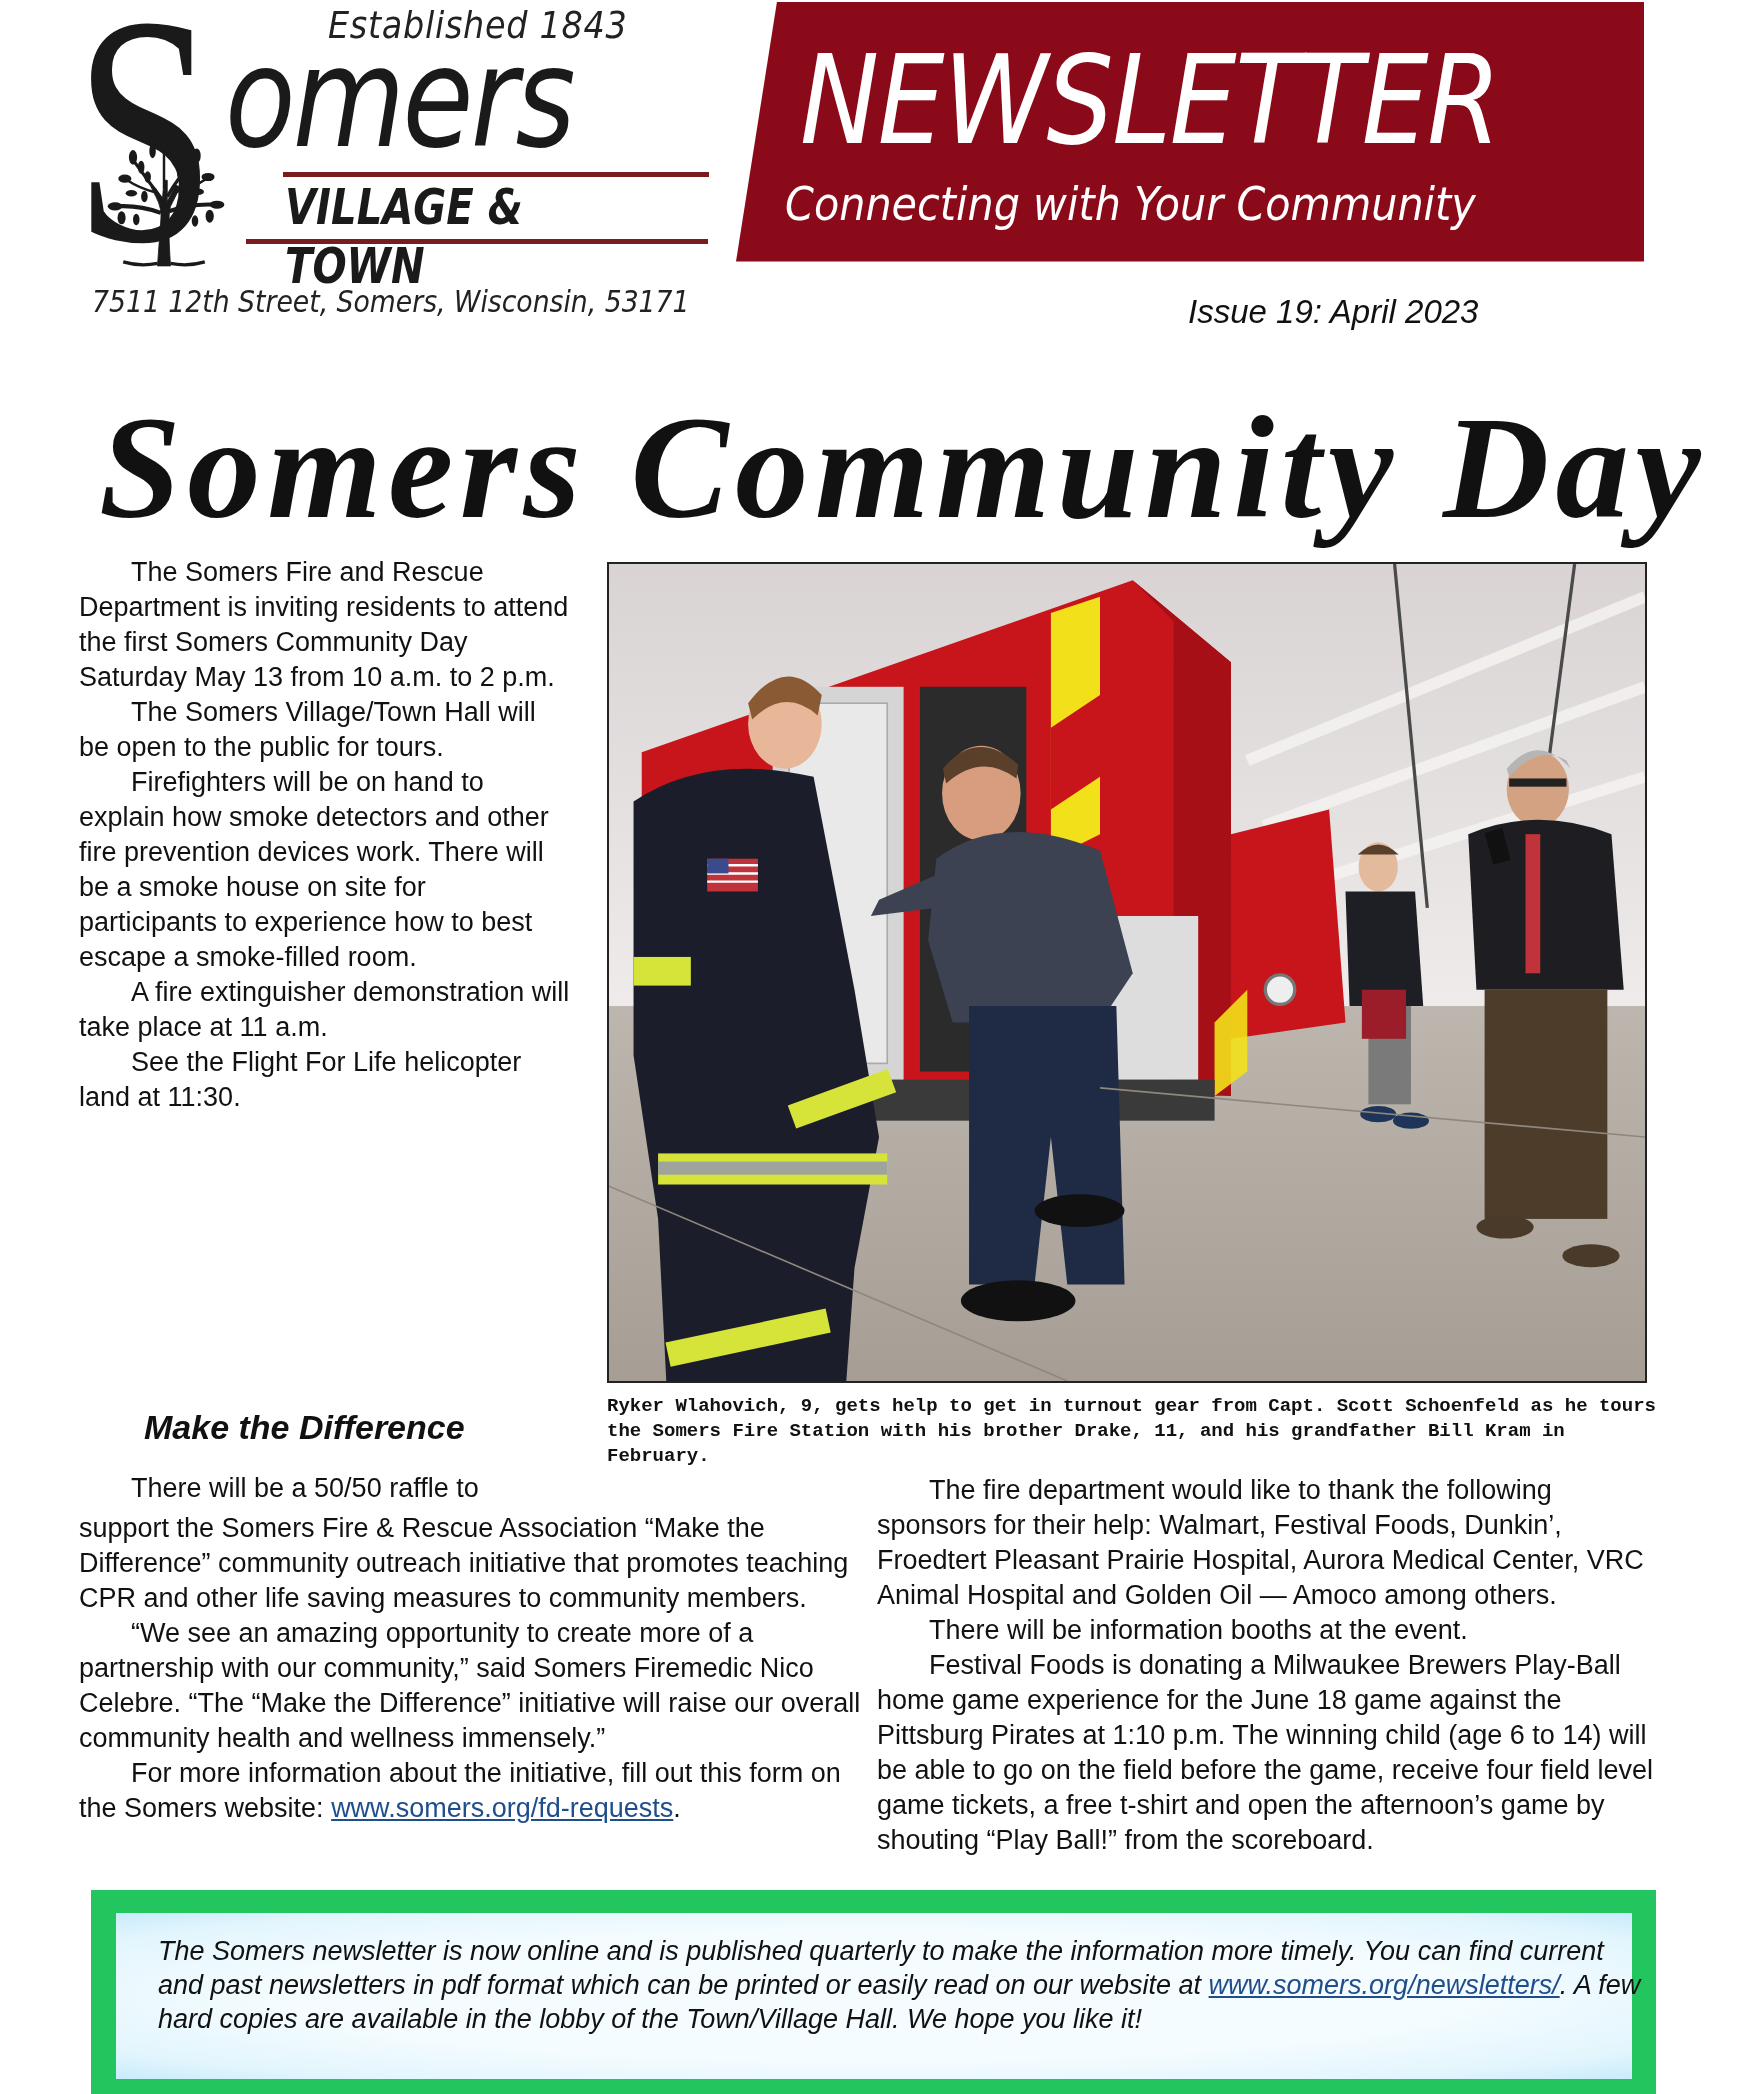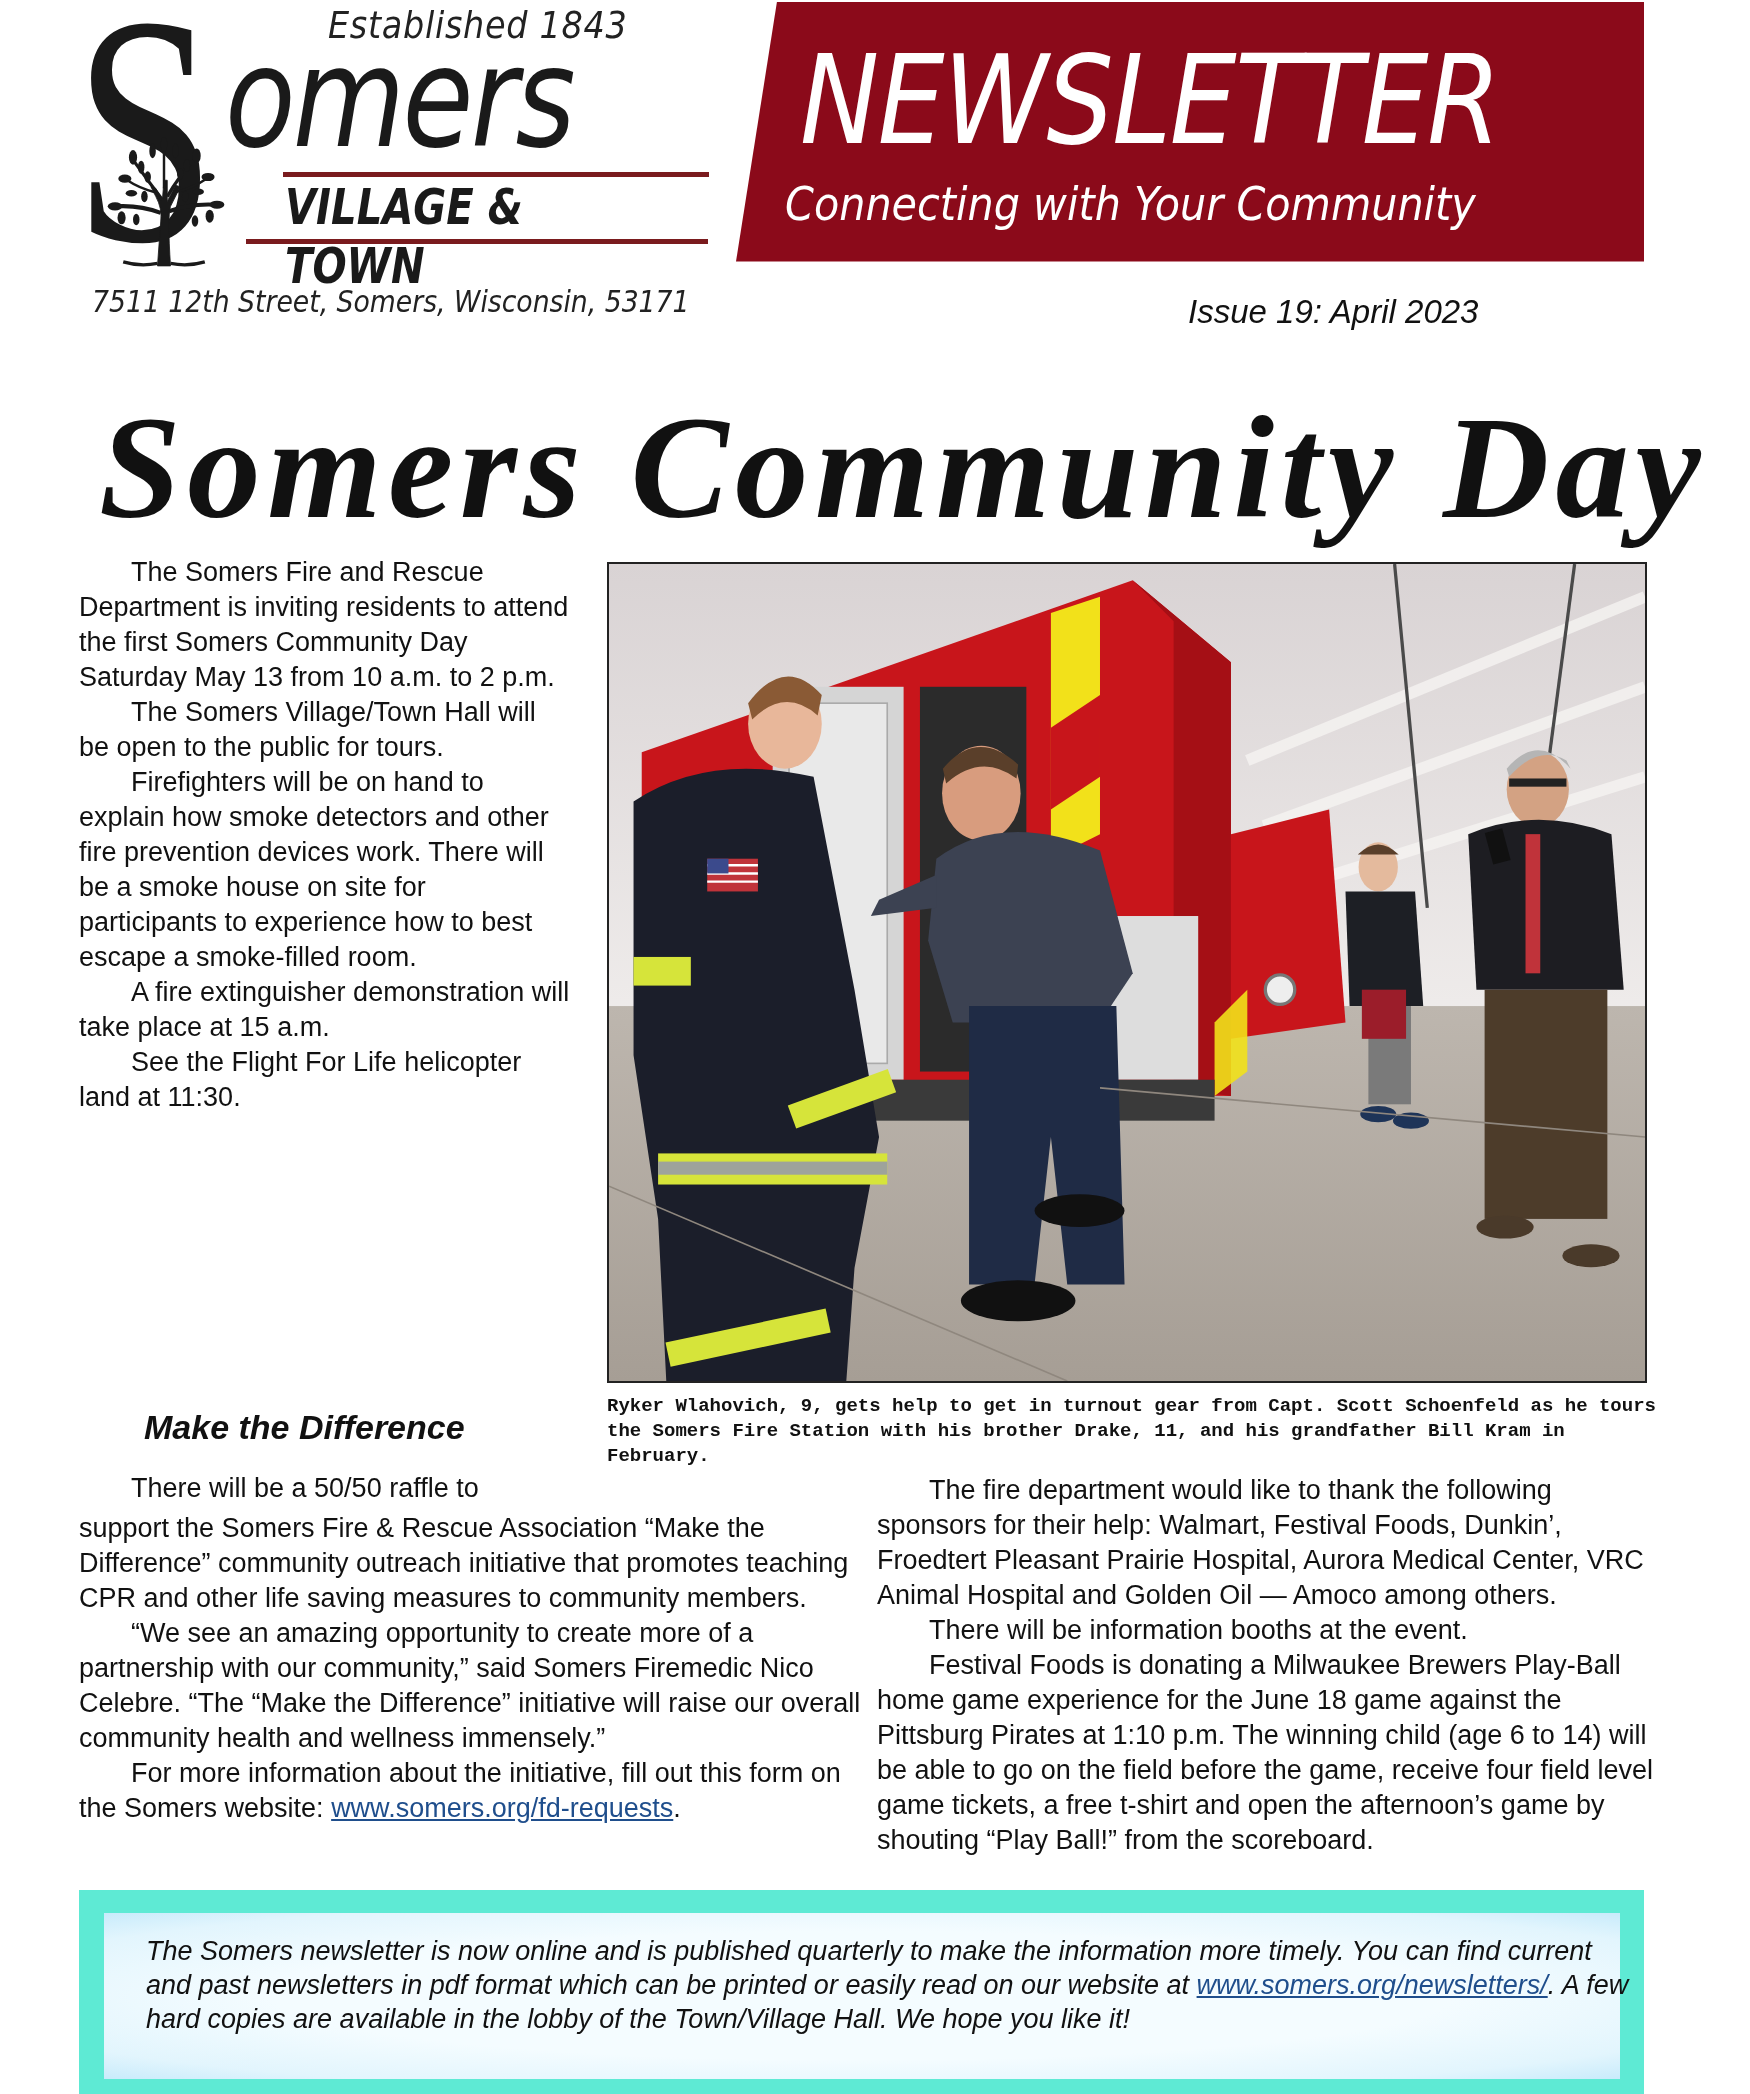--- a/index.html
+++ b/index.html
@@ -37,21 +37,21 @@
   .link { color: #1f4e8c; text-decoration: underline; cursor: pointer; }
 
   #subhead { position: absolute; left: 144px; top: 1408px; font-family: "Liberation Sans", sans-serif; font-weight: bold; font-style: italic; font-size: 34px; color: #111; }
 
   
   #photo { position: absolute; left: 607px; top: 562px; width: 1036px; height: 817px; border: 2.5px solid #222; overflow: hidden; background: #c9c4c1; }
   #photo svg { display: block; width: 100%; height: 100%; }
   #caption { position: absolute; left: 607px; top: 1394px; width: 1056px; font-family: Liberation Mono, monospace; font-weight: bold; font-size: 19px; line-height: 25px; color: #111; }
 
   
-  #footer-box { position: absolute; left: 79px; top: 1890px; width: 1565px; height: 205px; background: #5eead4; }
+  #footer-box { position: absolute; left: 91px; top: 1890px; width: 1565px; height: 205px; background: #22c55e; }
   #footer-box .inner { position: absolute; left: 24.5px; top: 23px; right: 24.5px; bottom: 16.4px; background: radial-gradient(ellipse at center, #f4fcff 55%, #e2f5fd 85%, #c8ebfb 100%); filter: blur(0.4px); }
   #footer-box .txt { position: absolute; left: 67px; top: 44px; width: 1489px; font-family: "Liberation Sans", sans-serif; font-style: italic; font-size: 27px; line-height: 34px; color: #111; }
 </style>
 </head>
 <body>
 
 <div id="logo">
   <div class="big-s">S</div>
   <svg class="tree" viewBox="0 0 200 190">
     <g fill="#1a1a1a" stroke="#1a1a1a">
@@ -105,21 +105,21 @@
 
 <div id="address">7511 12th Street, Somers, Wisconsin, 53171</div>
 <div id="issue">Issue 19: April 2023</div>
 
 <h1 id="headline" style="margin:12px">Somers Community Day</h1>
 
 <div id="col-left" class="col">
   <p>The Somers Fire and Rescue Department is inviting residents to attend the first Somers Community Day Saturday May 13 from 10 a.m. to 2 p.m.</p>
   <p>The Somers Village/Town Hall will be open to the public for tours.</p>
   <p>Firefighters will be on hand to explain how smoke detectors and other fire prevention devices work. There will be a smoke house on site for participants to experience how to best escape a smoke-filled room.</p>
-  <p>A fire extinguisher demonstration will take place at 15 a.m.</p>
+  <p>A fire extinguisher demonstration will take place at 11 a.m.</p>
   <p>See the Flight For Life helicopter land at 11:30.</p>
 </div>
 
 <div id="photo" title="Firefighter helping a boy into turnout gear beside a fire truck while a boy and grandfather watch">
   <svg viewBox="0 0 1266 998" preserveAspectRatio="none">
     <defs>
       <linearGradient id="ceil" x1="0" y1="0" x2="0" y2="1">
         <stop offset="0" stop-color="#d9d3d4"></stop>
           <stop offset="1" stop-color="#efeceb"></stop>
       </linearGradient>

